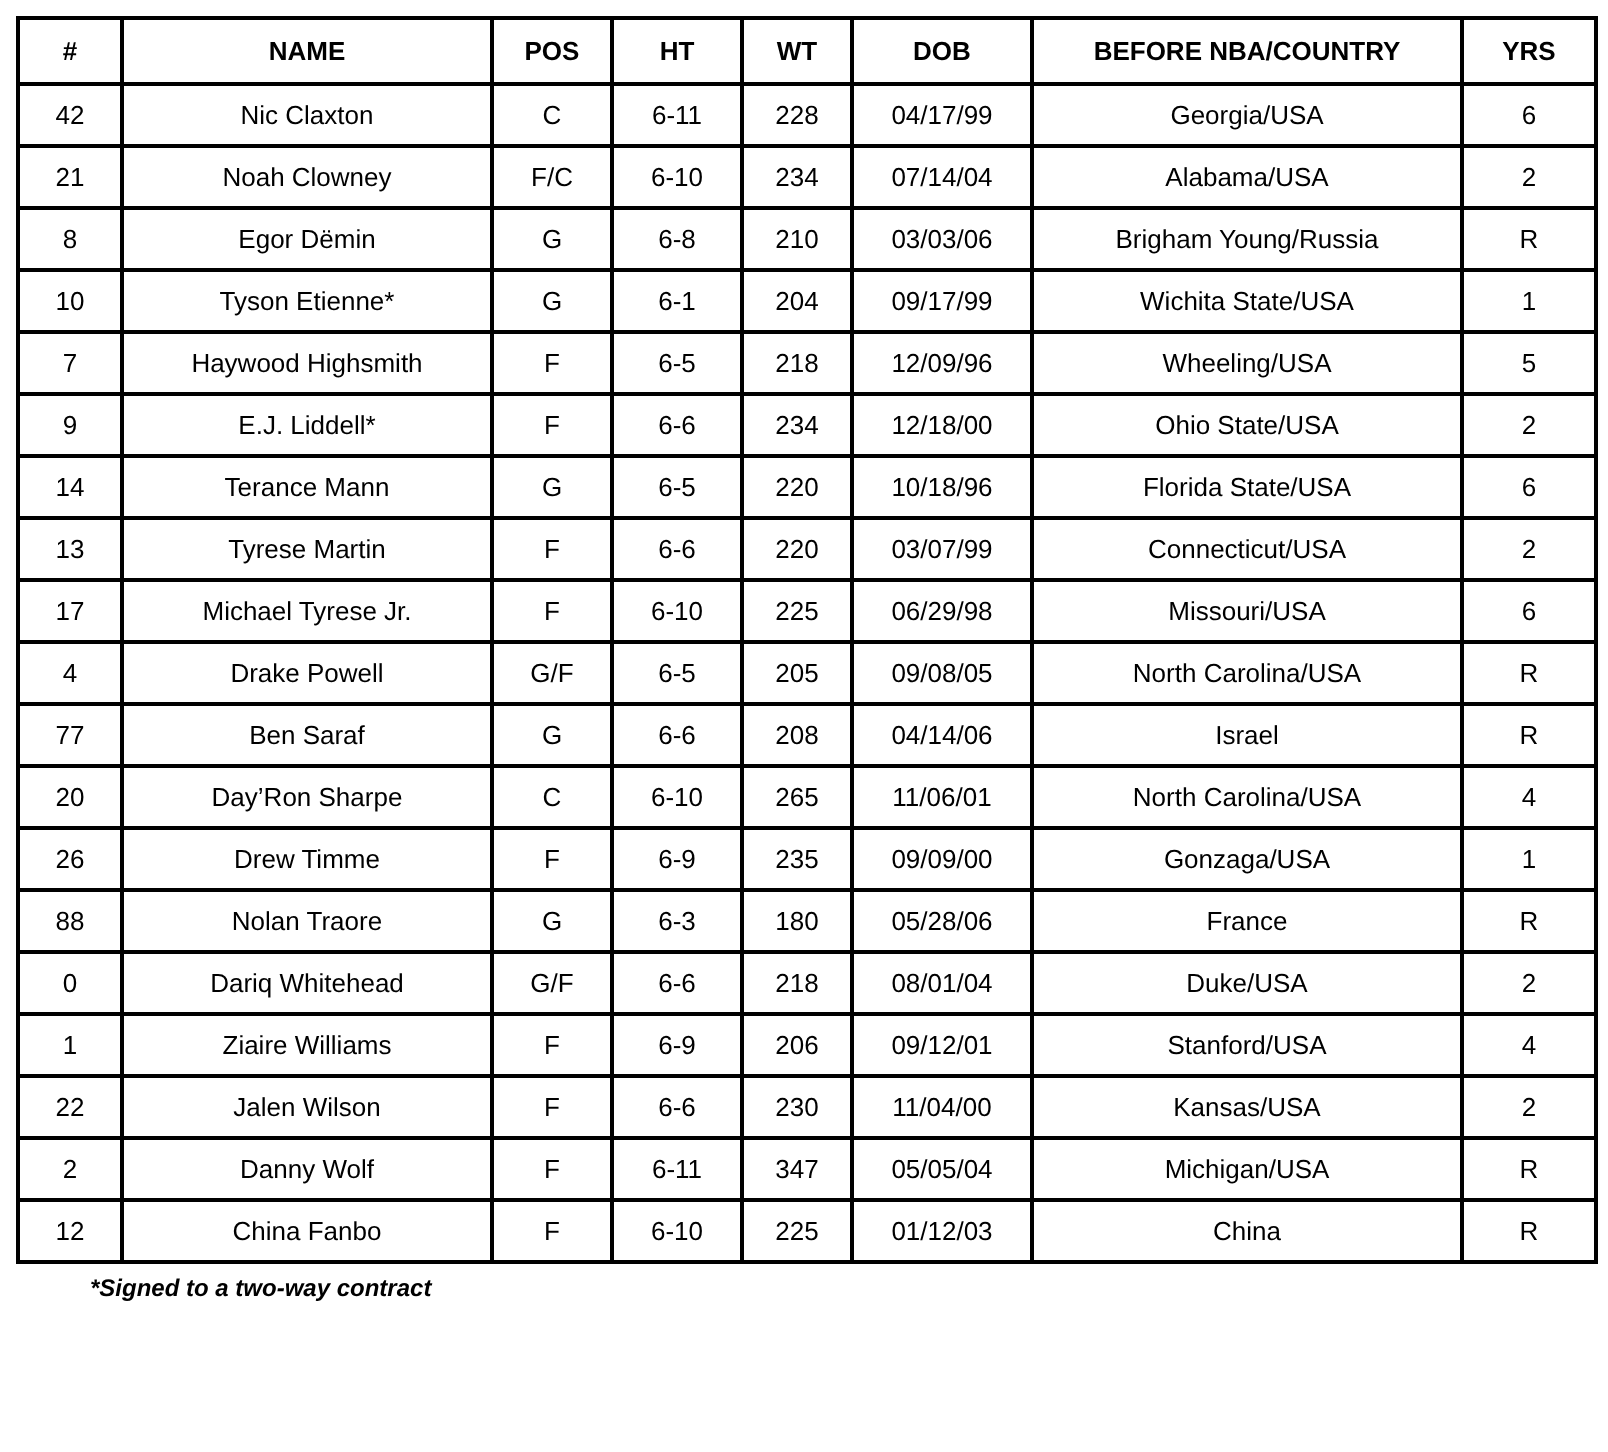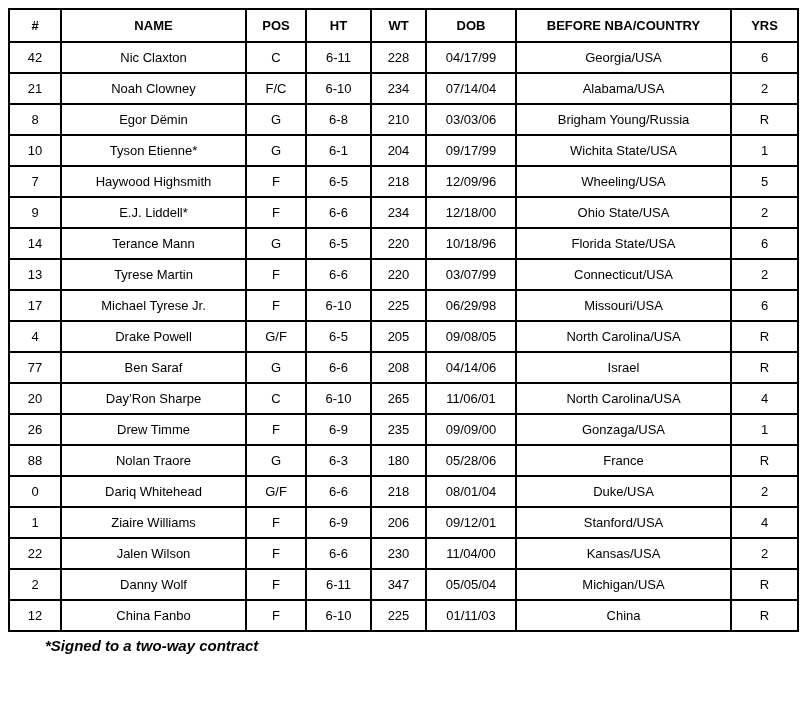--- a/index.html
+++ b/index.html
@@ -29,21 +29,21 @@
   table.roster th {
     font-weight: bold;
     height: 33px;
   }
   table.roster td {
     font-weight: normal;
     height: 31px;
   }
   .footnote {
     margin: 5px 0 0 37px;
-    font-size: 15px;
+    font-size: 12px;
     font-weight: bold;
     font-style: italic;
   }
 </style>
 </head>
 <body>
 
 <div class="page">
   <table class="roster">
     <colgroup>
@@ -248,20 +248,20 @@
           <td>05/05/04</td>
           <td>Michigan/USA</td>
           <td>R</td>
         </tr>
         <tr>
           <td>12</td>
           <td>China Fanbo</td>
           <td>F</td>
           <td>6-10</td>
           <td>225</td>
-          <td>01/11/03</td>
+          <td>01/12/03</td>
           <td>China</td>
           <td>R</td>
         </tr>
       </tbody>
   </table>
   <div class="footnote">*Signed to a two-way contract</div>
 </div>
 
 </body></html>

